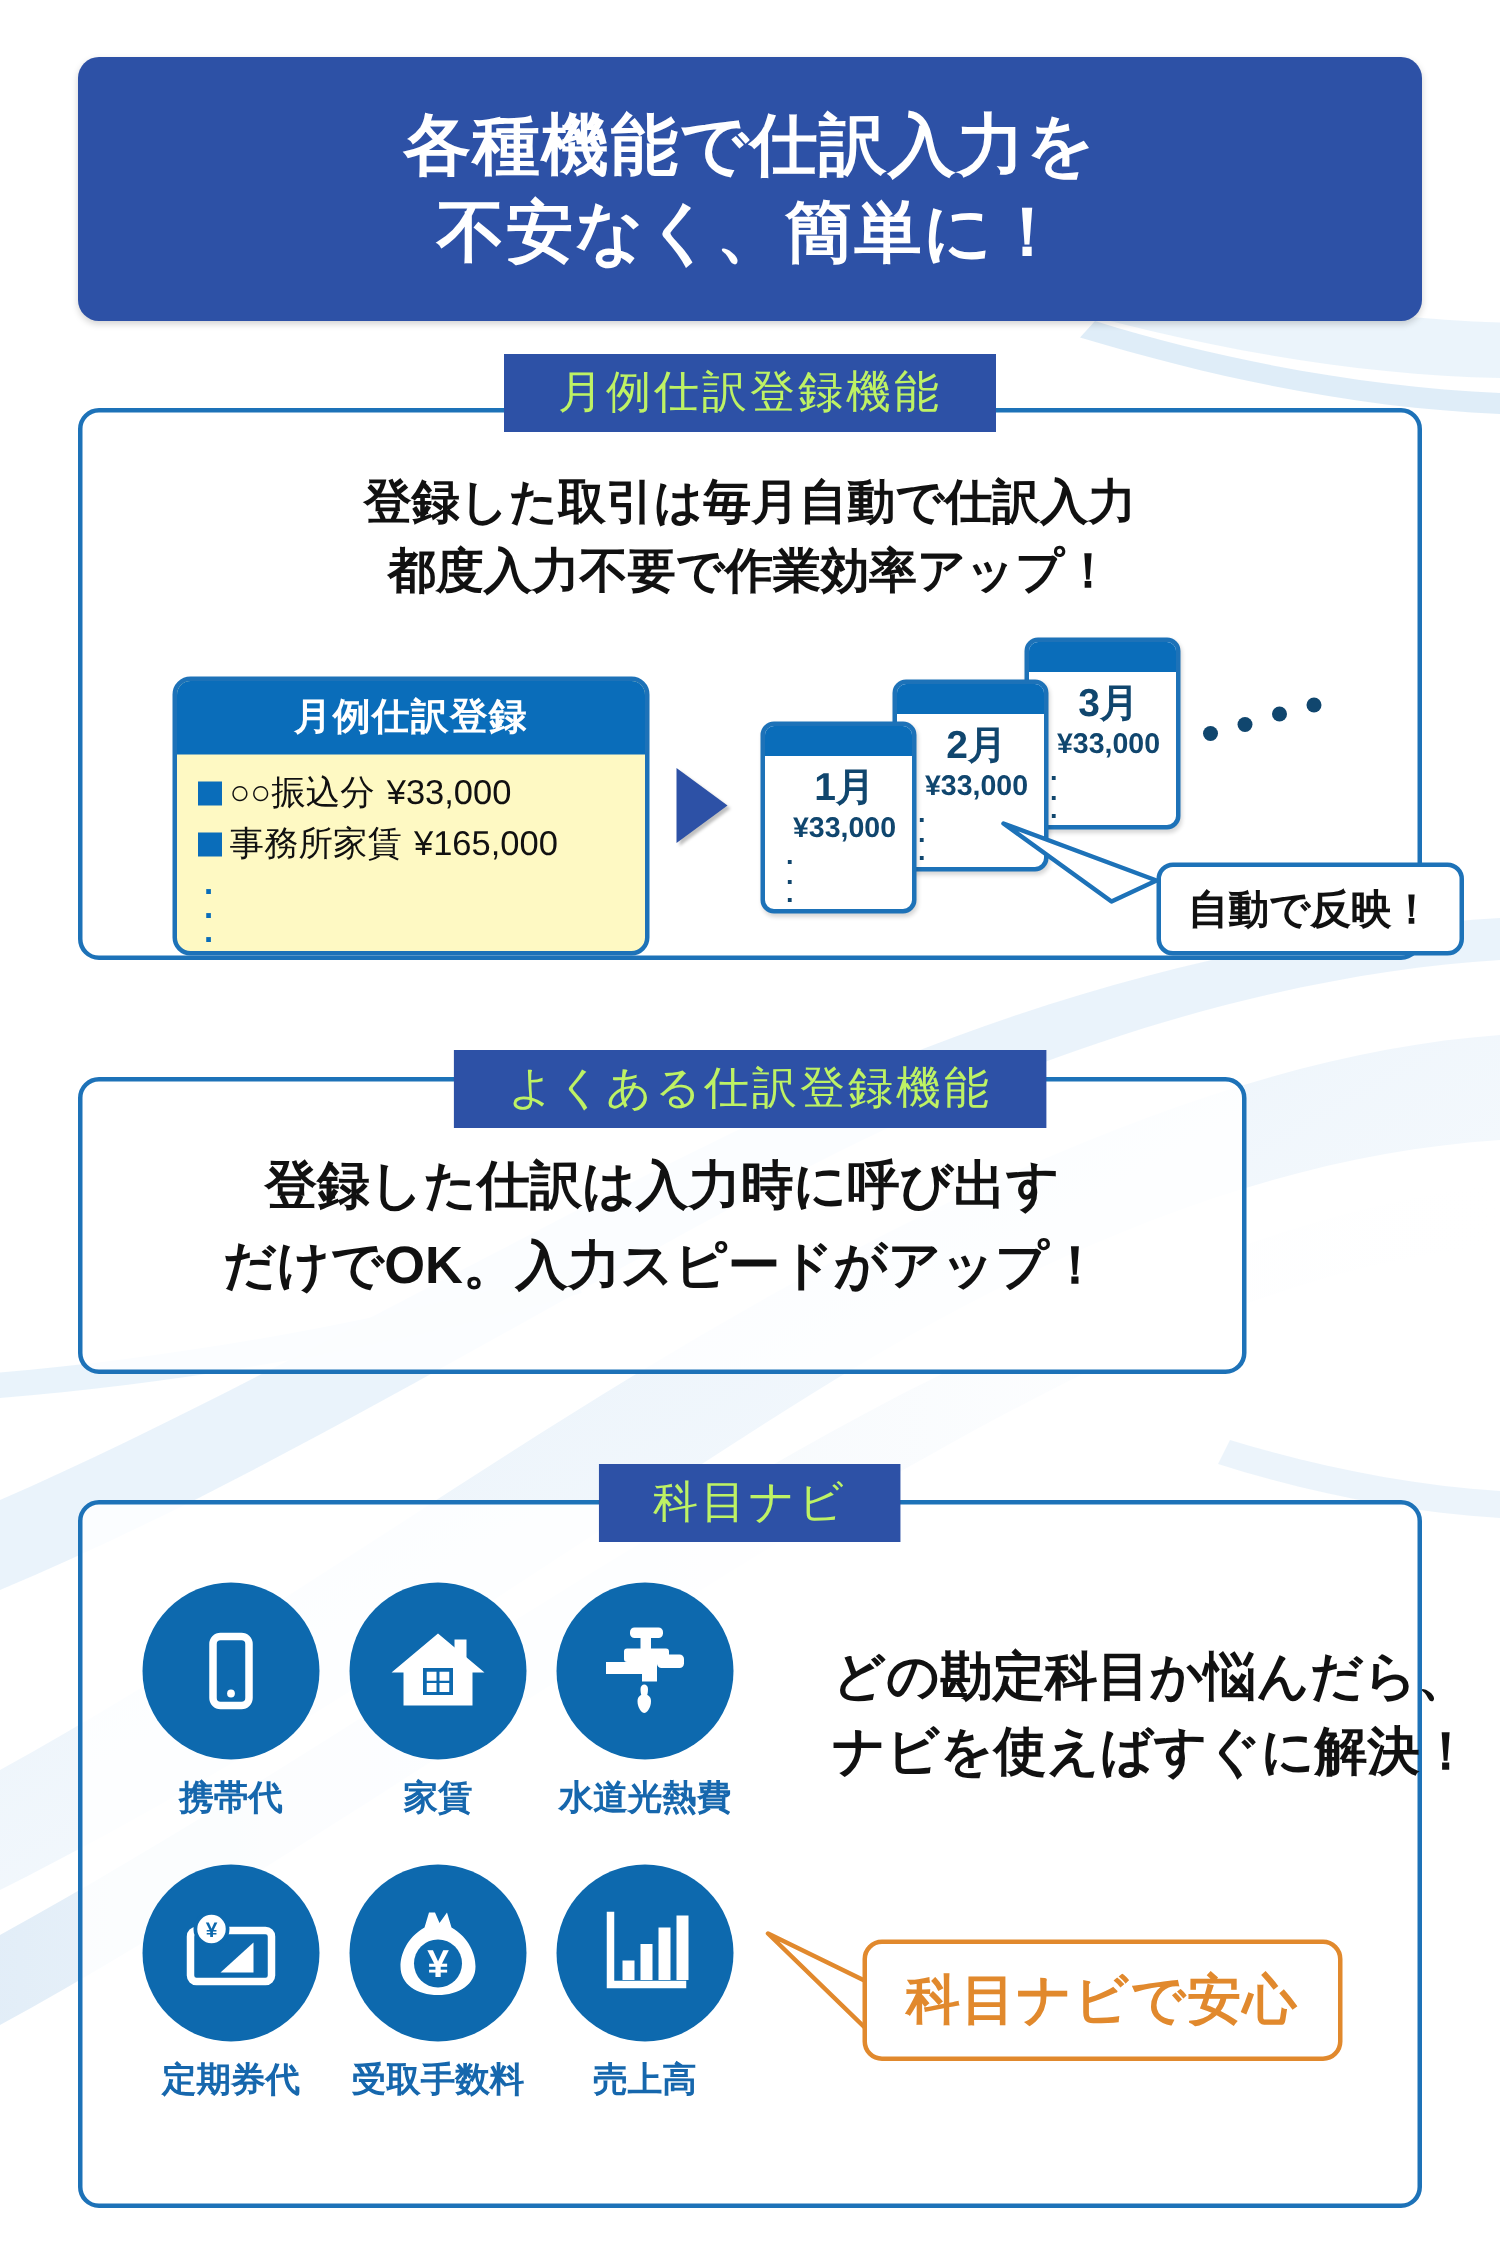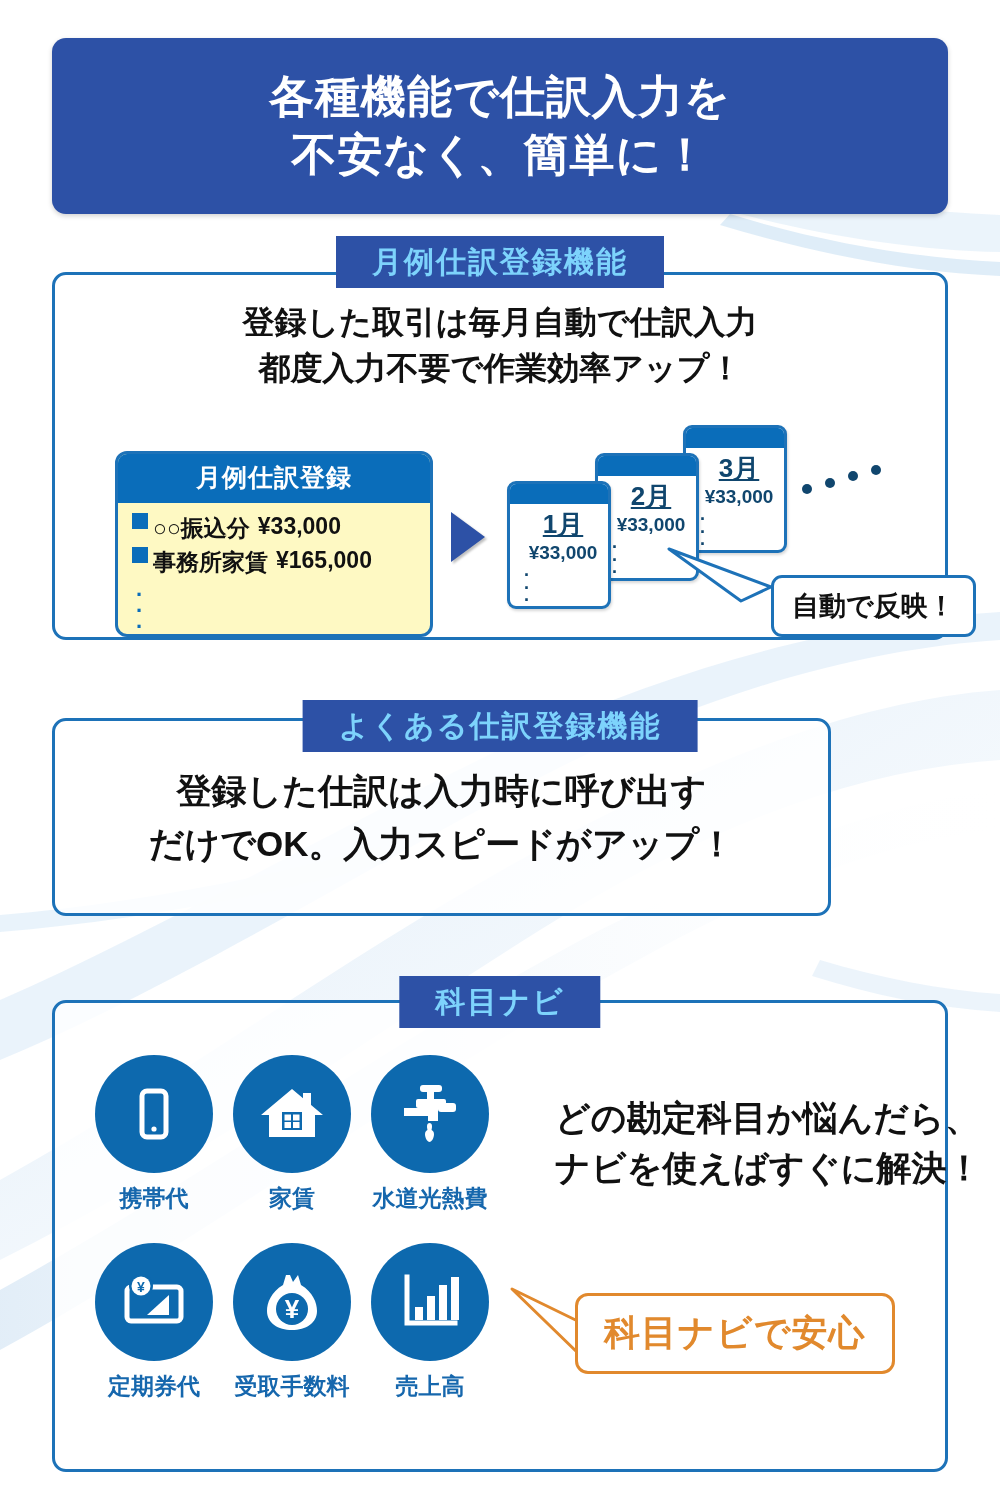--- a/index.html
+++ b/index.html
@@ -43,35 +43,35 @@
     position: absolute;
     border: 3px solid #1d72b8;
     border-radius: 14px;
     background: rgba(255,255,255,0.82);
     z-index: 2;
   }
   .section-tab {
     position: absolute;
     left: 50%; transform: translateX(-50%);
     background: #2d51a6;
-    color: #7dd3fc;
-    font-size: 30px; font-weight: bold;
+    color: #bef264;
+    font-size: 30px; font-weight: normal;
     letter-spacing: 2px;
     height: 52px; line-height: 52px;
     text-align: center;
     padding: 0 36px;
     white-space: nowrap;
     z-index: 4;
   }
 
   
   #card1 { left: 52px; top: 272px; width: 896px; height: 368px; }
   #tab1 { top: 236px; }
   .s1-body {
-    position: absolute; left: 0; top: 24px; width: 100%;
+    position: absolute; left: 0; top: 36px; width: 100%;
     text-align: center;
     color: #111111;
     font-size: 32px; font-weight: bold;
     line-height: 1.45;
     white-space: nowrap;
   }
 
   
   .reg-panel {
     position: absolute; left: 60px; top: 176px;
@@ -82,22 +82,22 @@
     overflow: hidden;
   }
   .reg-head {
     background: #0a6dba; color: #ffffff;
     font-size: 25px; font-weight: bold;
     text-align: center; padding: 7px 0 9px;
     letter-spacing: 1px;
   }
   .reg-body { padding: 10px 12px 6px 14px; }
   .reg-row {
-    display: flex; align-items: flex-start;
-    font-size: 23px; font-weight: bold; color: #111111;
+    display: flex; align-items: center;
+    font-size: 23px; font-weight: normal; color: #111111;
     white-space: nowrap; margin-bottom: 3px;
   }
   .reg-sq {
     display: inline-block;
     width: 16px; height: 16px;
     background: #0a6dba;
     margin-right: 5px; flex: 0 0 auto;
   }
   .reg-amount { margin-left: 8px; }
   .vdots {
@@ -123,21 +123,21 @@
     position: absolute;
     width: 104px;
     border: 3px solid #1d72b8;
     border-radius: 9px;
     background: #ffffff;
     overflow: hidden;
     box-shadow: 1px 2px 3px rgba(0,0,0,.16);
   }
   .month-card .mc-head { background: #0a6dba; height: 20px; }
   .month-card .mc-body { padding: 3px 0 8px 8px; }
-  .mc-month { font-size: 26px; font-weight: bold; color: #10466e; text-align: center; text-decoration: underline; }
+  .mc-month { font-size: 26px; font-weight: bold; color: #10466e; text-align: center; }
   .mc-amt   { font-size: 19px; font-weight: bold; color: #10466e; text-align: center; }
   .mc-dots  { font-size: 18px; color: #10466e; font-weight: bold; line-height: .7; padding-left: 6px; }
   .mc-dots span { display: block; }
   #mcard1 { left: 0px;  top: 56px;  height: 128px; z-index: 3; }
   #mcard2 { left: 88px; top: 28px;  height: 128px; z-index: 2; }
   #mcard3 { left: 176px; top: 0px;  height: 128px; z-index: 1; }
   .trail-dots {
     position: absolute; left: 292px; top: 36px;
     z-index: 1;
   }

